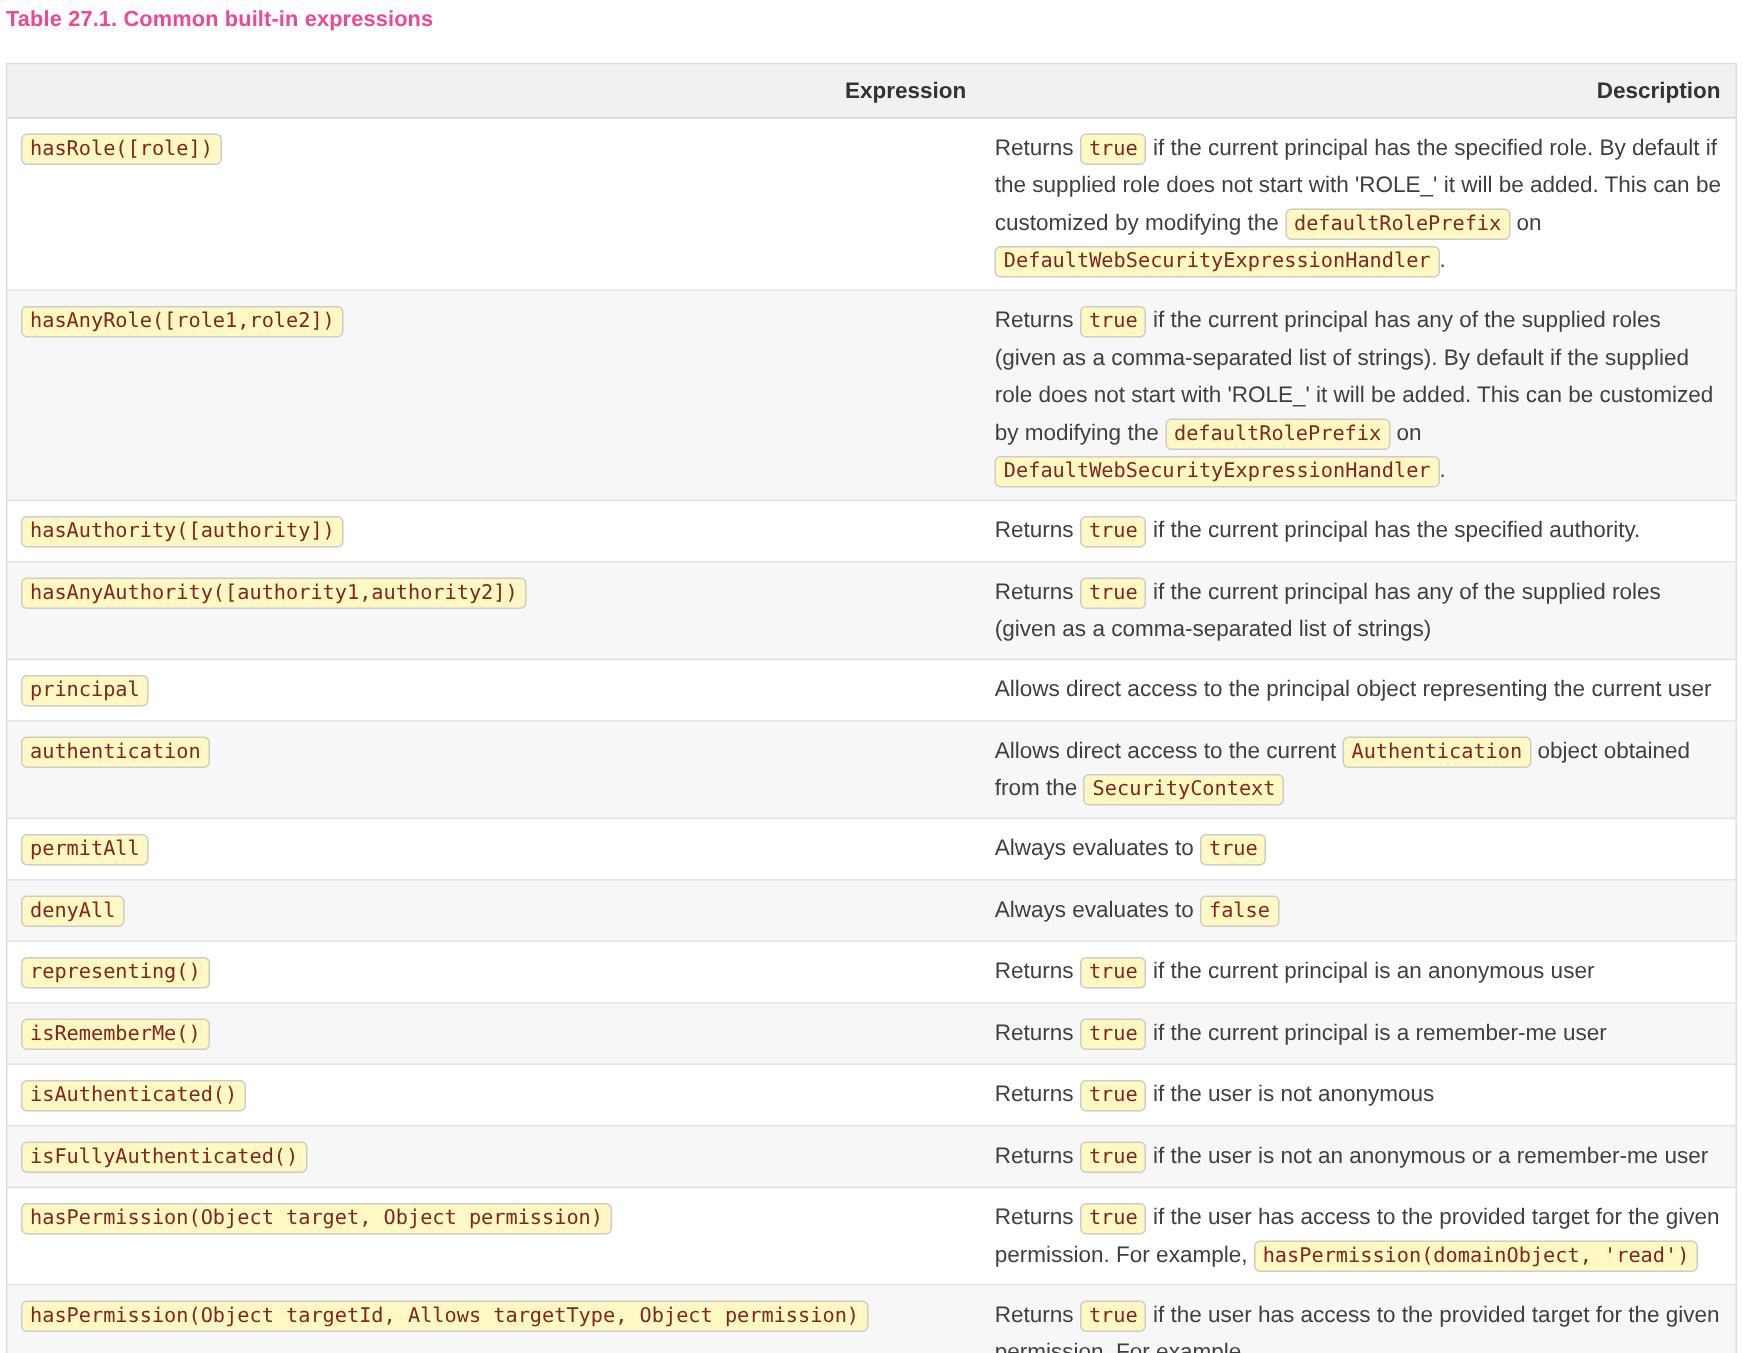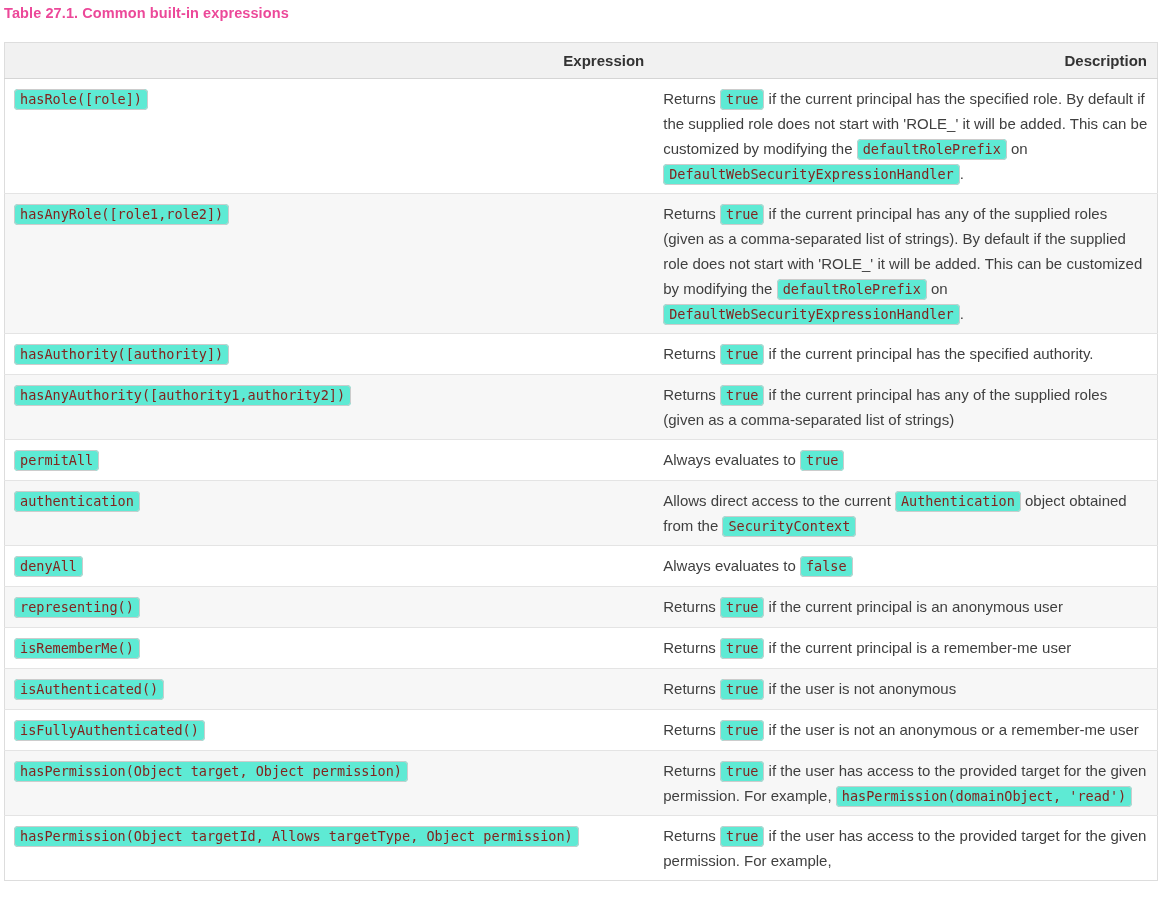--- a/index.html
+++ b/index.html
@@ -43,21 +43,21 @@
     font-size: 15px;
     line-height: 25px;
     color: #3f3f3f;
   }
   tbody tr:first-child td { border-top: none; }
   tbody tr:nth-child(even) { background: #f7f7f7; }
   code.chip {
     font-family: "DejaVu Sans Mono", "Liberation Mono", monospace;
     font-size: 13.5px;
     color: #82241f;
-    background: #5eead4;
+    background: #fef9c3;
     border: 1px solid #cccccc;
     border-radius: 4px;
     padding: 1px 5px 2px 5px;
     white-space: pre;
   }
   td.desc-cell code.chip { line-height: 19px; }
 </style>
 </head>
 <body>
 
@@ -82,26 +82,30 @@
         </tr>
         <tr>
           <td class="expr-cell"><code class="chip">hasAuthority([authority])</code></td>
           <td class="desc-cell"><span>Returns </span><code class="chip">true</code><span> if the current principal has the specified authority.</span></td>
         </tr>
         <tr>
           <td class="expr-cell"><code class="chip">hasAnyAuthority([authority1,authority2])</code></td>
           <td class="desc-cell"><span>Returns </span><code class="chip">true</code><span> if the current principal has any of the supplied roles (given as a comma-separated list of strings)</span></td>
         </tr>
         <tr>
-          <td class="expr-cell"><code class="chip">permitAll</code></td>
-          <td class="desc-cell"><span>Always evaluates to </span><code class="chip">true</code></td>
+          <td class="expr-cell"><code class="chip">principal</code></td>
+          <td class="desc-cell"><span>Allows direct access to the principal object representing the current user</span></td>
         </tr>
         <tr>
           <td class="expr-cell"><code class="chip">authentication</code></td>
           <td class="desc-cell"><span>Allows direct access to the current </span><code class="chip">Authentication</code><span> object obtained from the </span><code class="chip">SecurityContext</code></td>
+        </tr>
+        <tr>
+          <td class="expr-cell"><code class="chip">permitAll</code></td>
+          <td class="desc-cell"><span>Always evaluates to </span><code class="chip">true</code></td>
         </tr>
         <tr>
           <td class="expr-cell"><code class="chip">denyAll</code></td>
           <td class="desc-cell"><span>Always evaluates to </span><code class="chip">false</code></td>
         </tr>
         <tr>
           <td class="expr-cell"><code class="chip">representing()</code></td>
           <td class="desc-cell"><span>Returns </span><code class="chip">true</code><span> if the current principal is an anonymous user</span></td>
         </tr>
         <tr>

